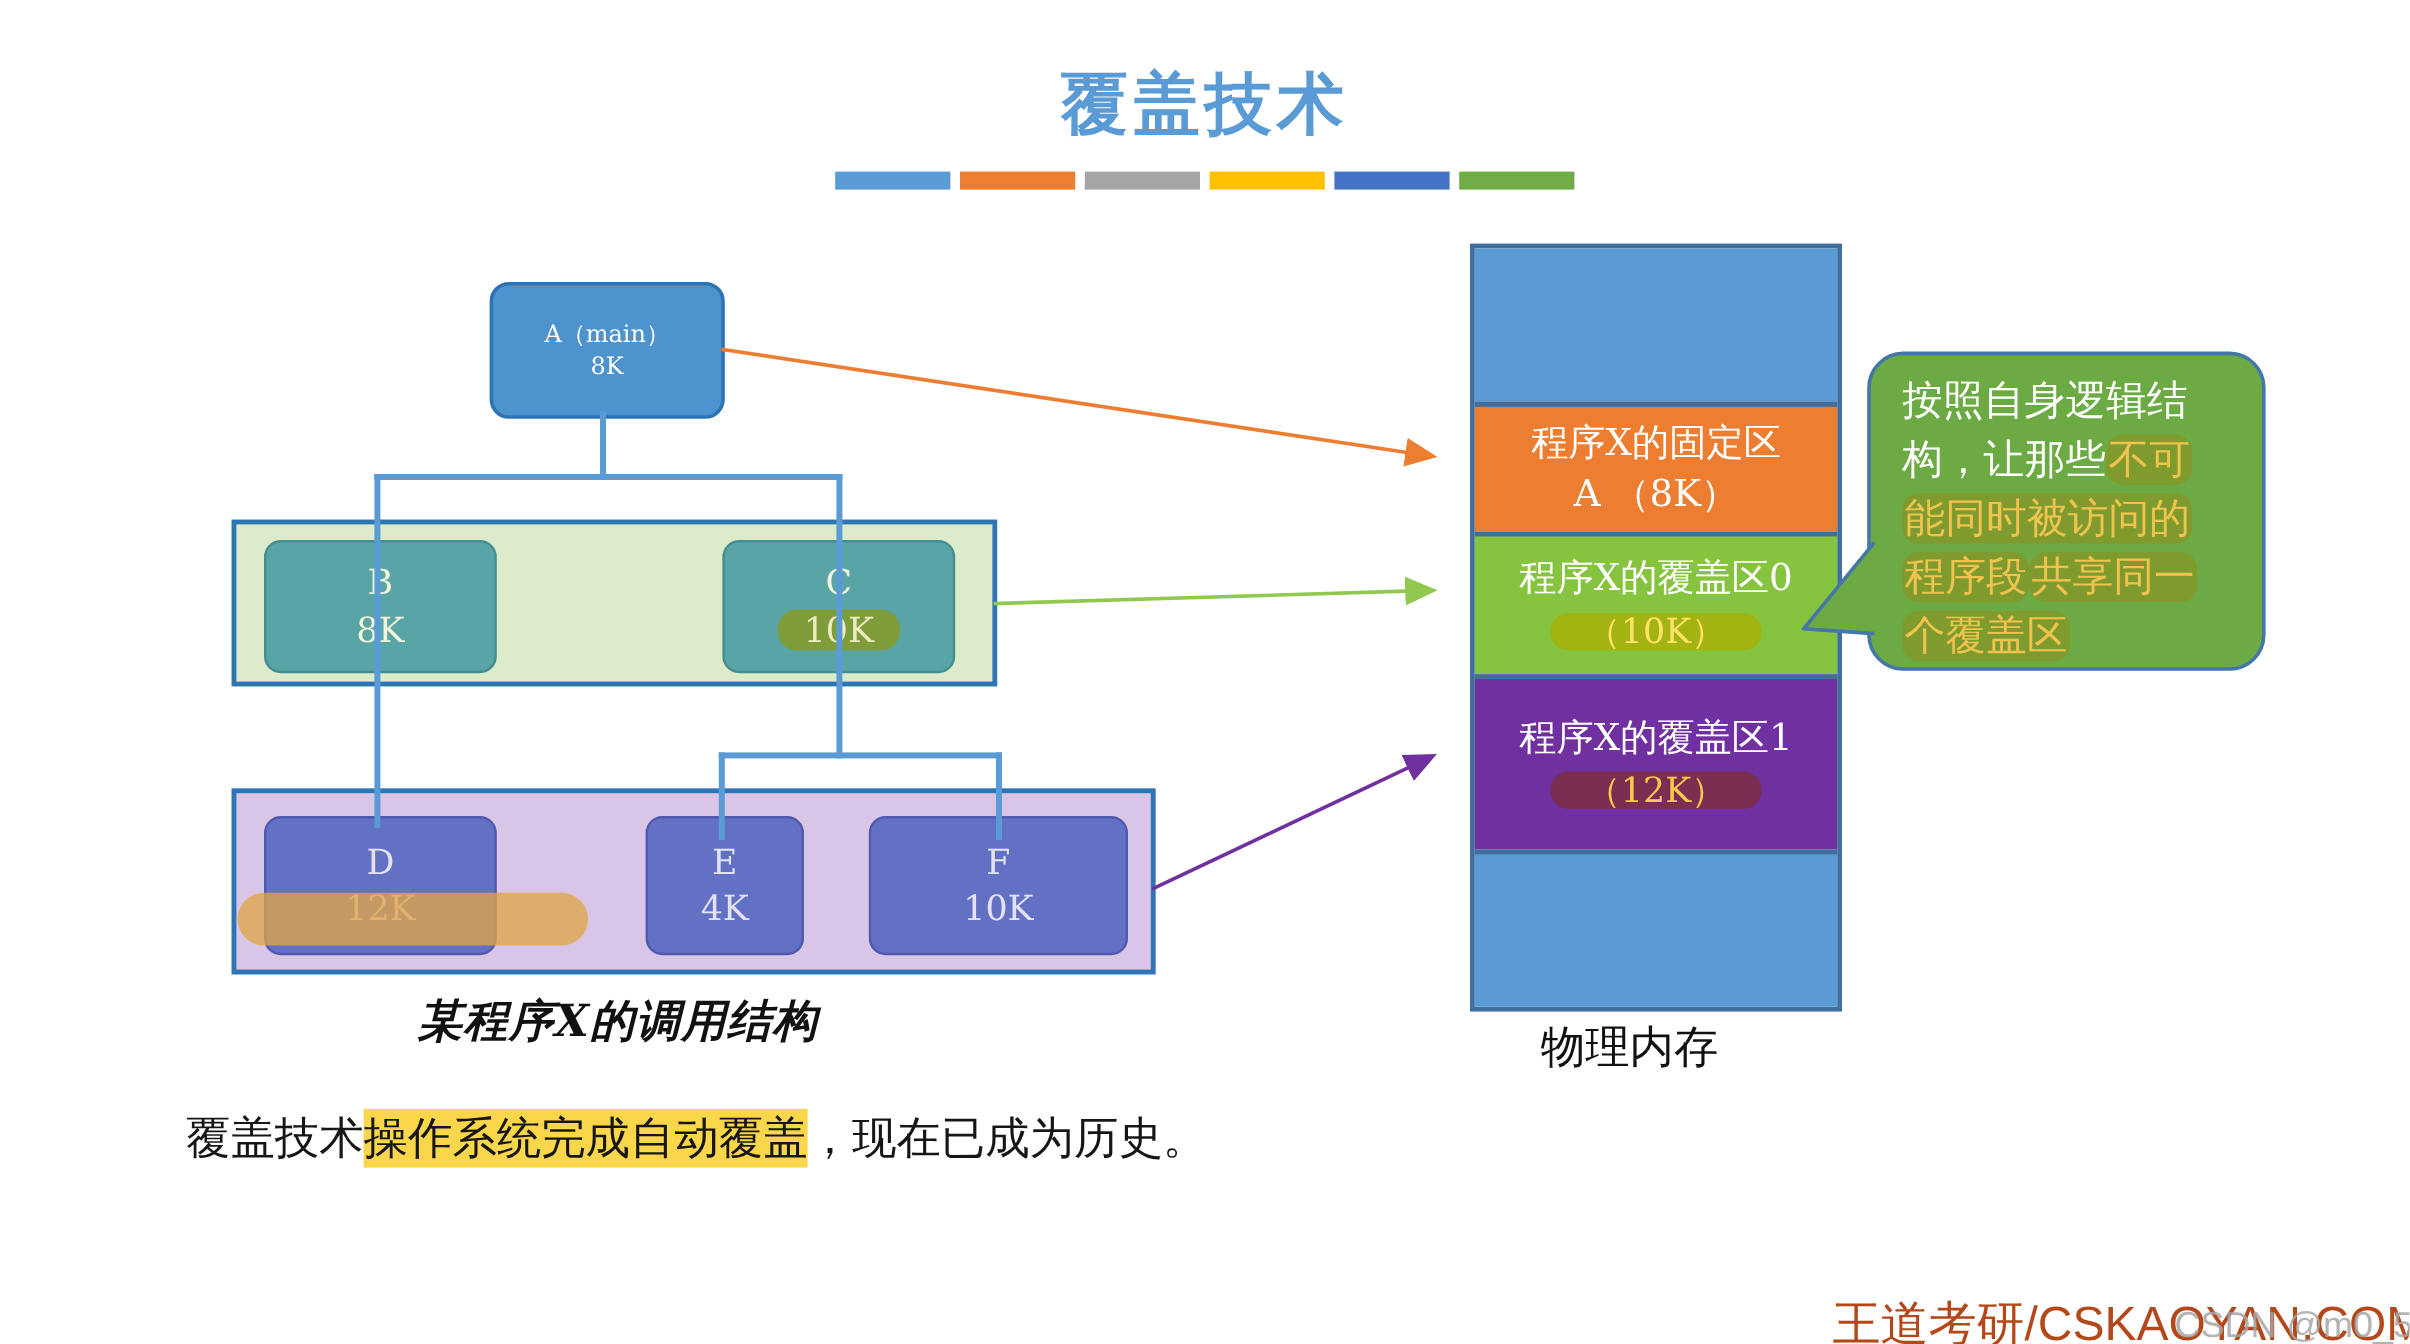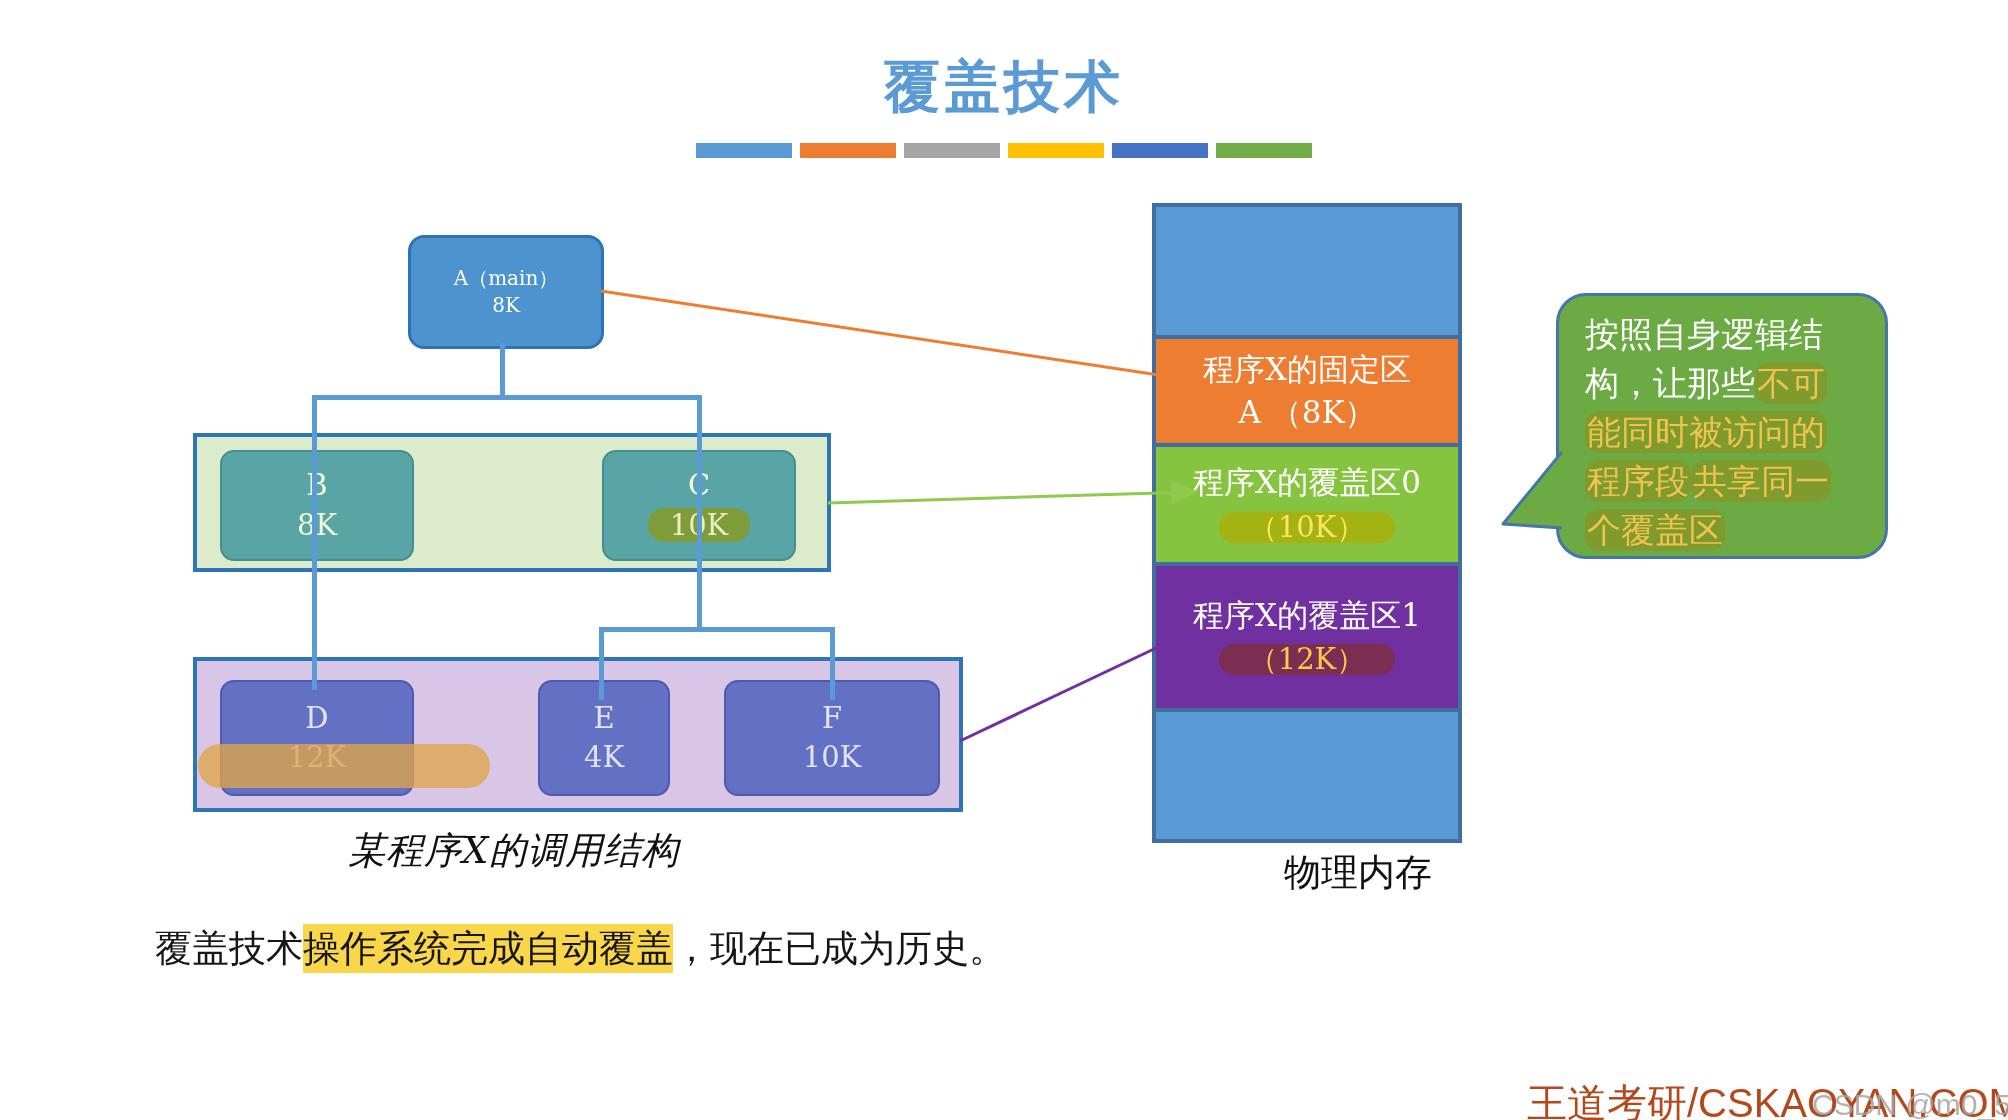--- a/index.html
+++ b/index.html
@@ -31,24 +31,24 @@
   .node-d,.node-e,.node-f{background:#6371C4;border:2px solid #5058B0;color:#E3E3F5;
                   font-size:29px;border-radius:14px;}
   .node-d{left:220px;top:680px;width:190px;height:112px;}
   .node-e{left:538px;top:680px;width:128px;height:112px;}
   .node-f{left:724px;top:680px;width:212px;height:112px;}
   .size-pill{display:inline-block;background:#7E9C3A;color:#EEEDC0;border-radius:16px;
              padding:0 22px;line-height:34px;}
   .swipe{position:absolute;left:198px;top:744px;width:292px;height:44px;border-radius:22px;
          background:rgba(223,164,72,0.78);z-index:4;}
   .tree-caption{position:absolute;left:348px;top:826px;font-size:37px;font-style:italic;
-                color:#111;letter-spacing:1px;}
+                color:#111;letter-spacing:1px;font-weight:bold;}
 
   
-  .memory{position:absolute;left:1152px;top:203px;width:310px;height:640px;
+  .memory{position:absolute;left:1225px;top:203px;width:310px;height:640px;
           border:4px solid #3F6E9F;box-sizing:border-box;display:flex;flex-direction:column;z-index:1;}
   .mem-sec{box-sizing:border-box;display:flex;flex-direction:column;align-items:center;
            justify-content:center;color:#ffffff;font-size:31px;text-align:center;line-height:1.4;}
   .mem-sec + .mem-sec{border-top:4px solid #3F6E9F;}
   .mem-free-top{height:128px;}
   .mem-fixed{height:108px;}
   .mem-ov0{height:119px;}
   .mem-ov1{height:146px;}
   .mem-free-bottom{flex:1;}
   .mem-pill{display:inline-block;border-radius:15px;padding:0 30px;line-height:31px;font-size:29px;}

